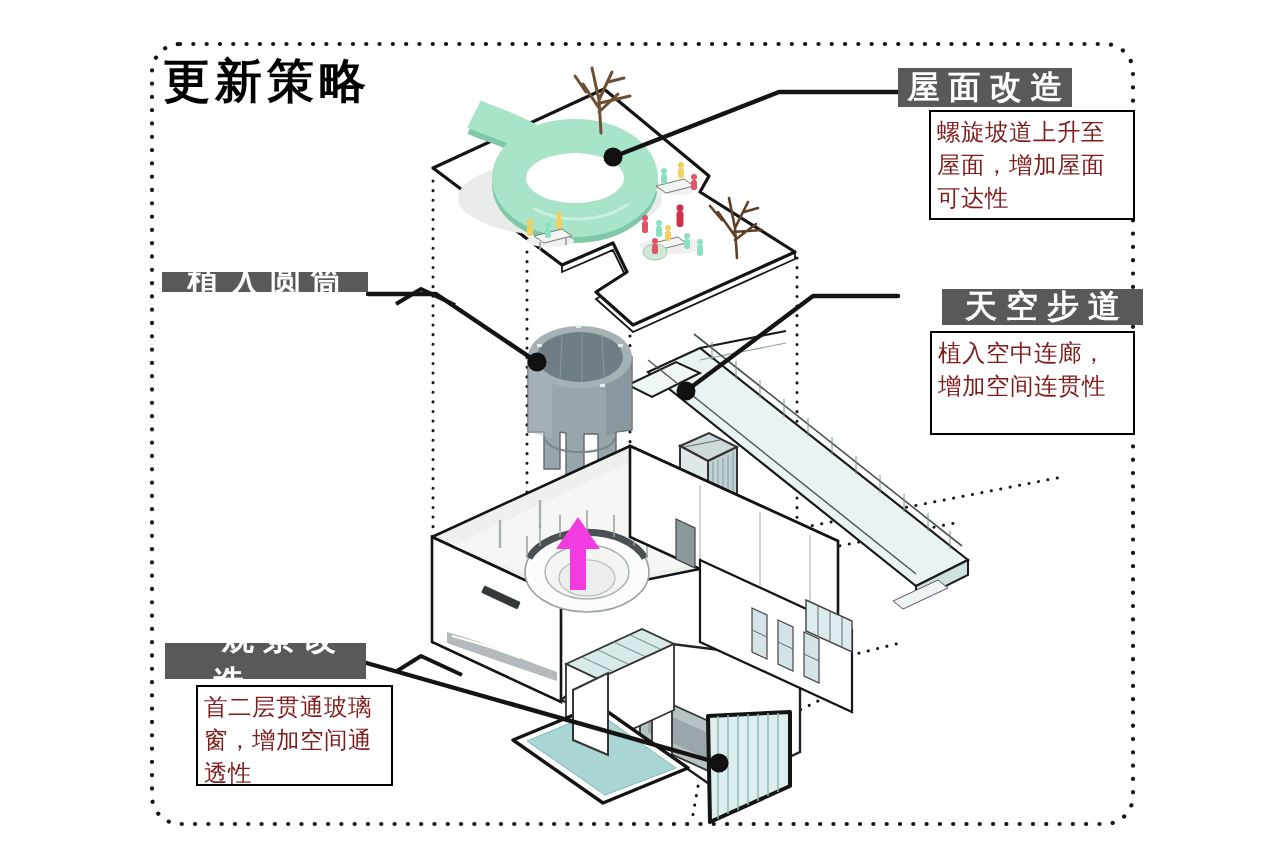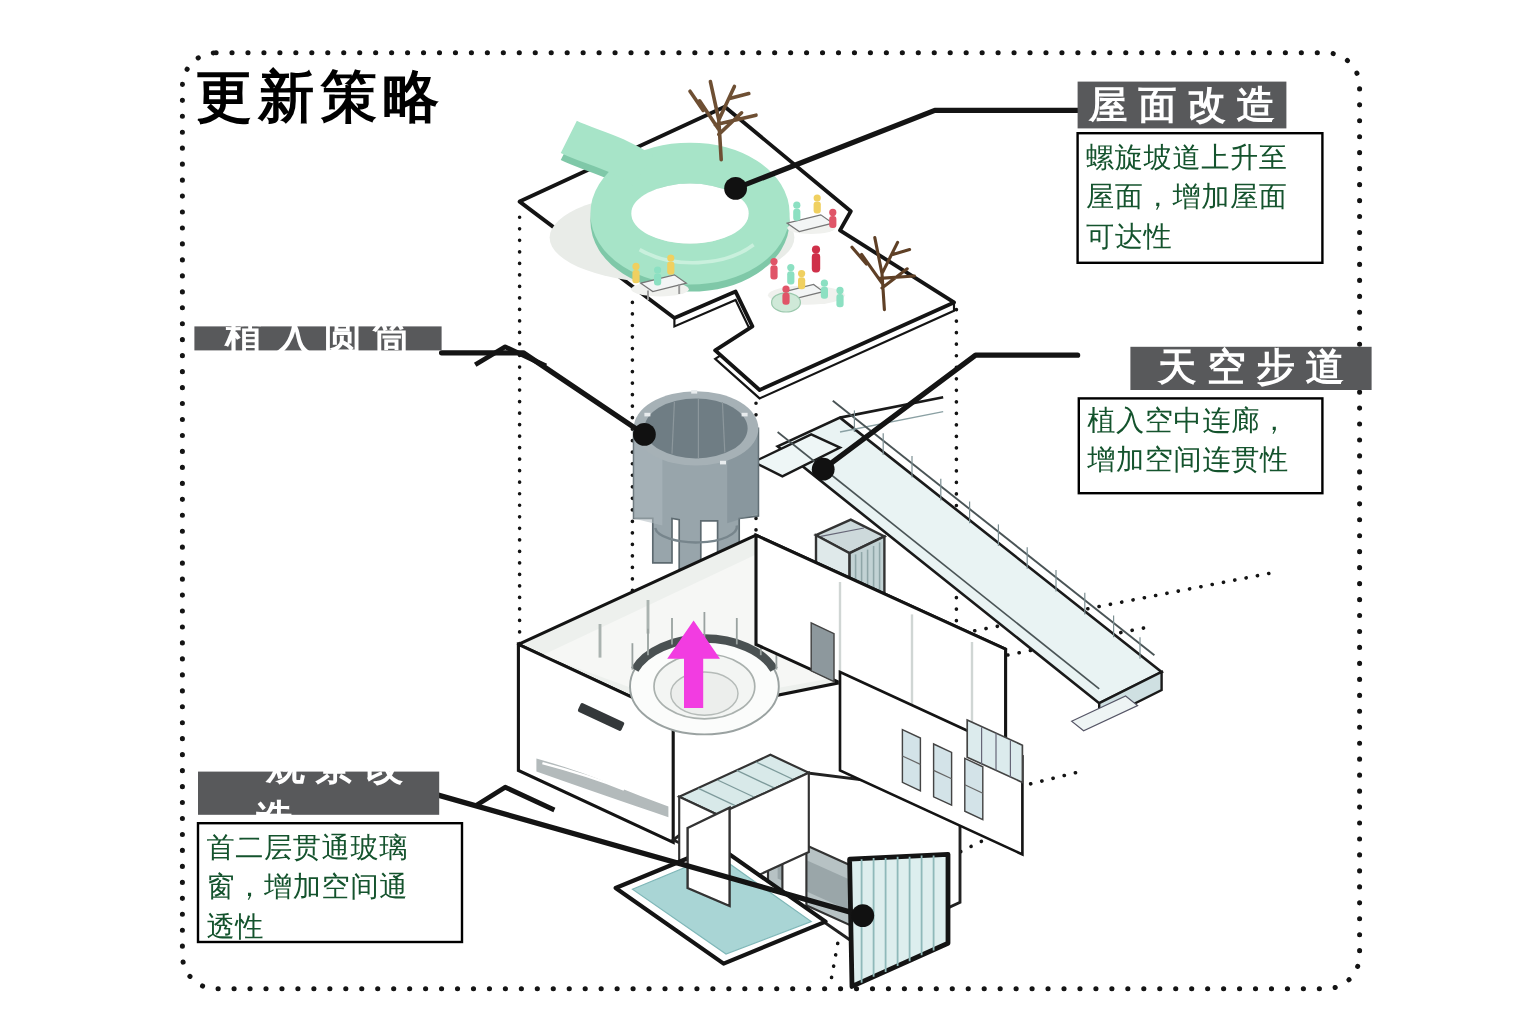--- a/index.html
+++ b/index.html
@@ -4,23 +4,23 @@
 <style>
   html,body{margin:0;padding:0;background:#fff;}
   #stage{position:relative;width:1280px;height:848px;background:#ffffff;overflow:hidden;
          font-family:"Liberation Serif","DejaVu Serif",serif;}
   #artwork{position:absolute;left:0;top:0;}
   .title{position:absolute;left:163px;top:50px;font-size:47px;font-weight:700;
          color:#000000;letter-spacing:5px;white-space:nowrap;}
   .co-header{position:absolute;background:#58595b;color:#ffffff;display:flex;
          align-items:center;justify-content:center;font-size:32px;font-weight:600;
          letter-spacing:9px;text-indent:9px;box-sizing:border-box;}
-  .co-body{position:absolute;background:#ffffff;border:2.5px solid #000;color:#14532d;
+  .co-body{position:absolute;background:#ffffff;border:2.5px solid #000;color:#7f1d1d;
          font-size:23.5px;line-height:1.4;letter-spacing:0.5px;padding:4px 6px;
-         white-space:pre-line;box-sizing:border-box;}
+         white-space:pre-line;box-sizing:border-box;margin-left:32px;}
 </style>
 </head>
 <body>
 
 <div id="stage">
 
 <svg id="artwork" width="1280" height="848" viewBox="0 0 1280 848">
 
   <rect x="152" y="44" width="981" height="780" rx="28" fill="none" stroke="#141414" stroke-width="4.2" stroke-linecap="round" stroke-dasharray="0.1 13.2"></rect>
 
@@ -290,21 +290,21 @@
   <div class="title">更新策略</div>
 
   <div class="co-header" style="left:898px;top:68px;width:174px;height:39px;">屋面改造</div>
   <div class="co-body" style="left:897px;top:110px;width:206px;height:110px;">螺旋坡道上升至
 屋面，增加屋面
 可达性</div>
 
   <div class="co-header" style="left:162px;top:272px;width:206px;height:20px;">植入圆筒</div>
 
   <div class="co-header" style="left:898px;top:289px;width:201px;height:36px;margin-left:44px;">天空步道</div>
-  <div class="co-body" style="left:898px;top:331px;width:205px;height:81px;font-family:Liberation Mono, monospace;">植入空中连廊，
+  <div class="co-body" style="left:898px;top:331px;width:205px;height:104px;">植入空中连廊，
 增加空间连贯性</div>
 
   <div class="co-header" style="left:165px;top:643px;width:201px;height:36px;padding-left:48px;">观景改造</div>
-  <div class="co-body" style="left:164px;top:685px;width:222px;height:101px;">首二层贯通玻璃
+  <div class="co-body" style="left:164px;top:685px;width:197px;height:101px;">首二层贯通玻璃
 窗，增加空间通
 透性</div>
 
 </div>
 
 </body></html>

